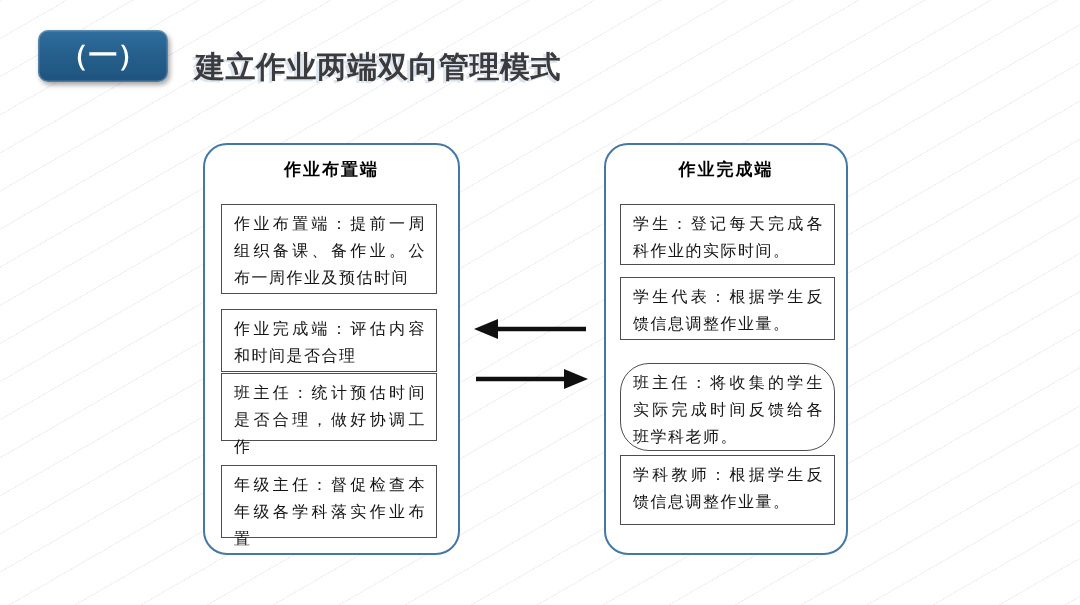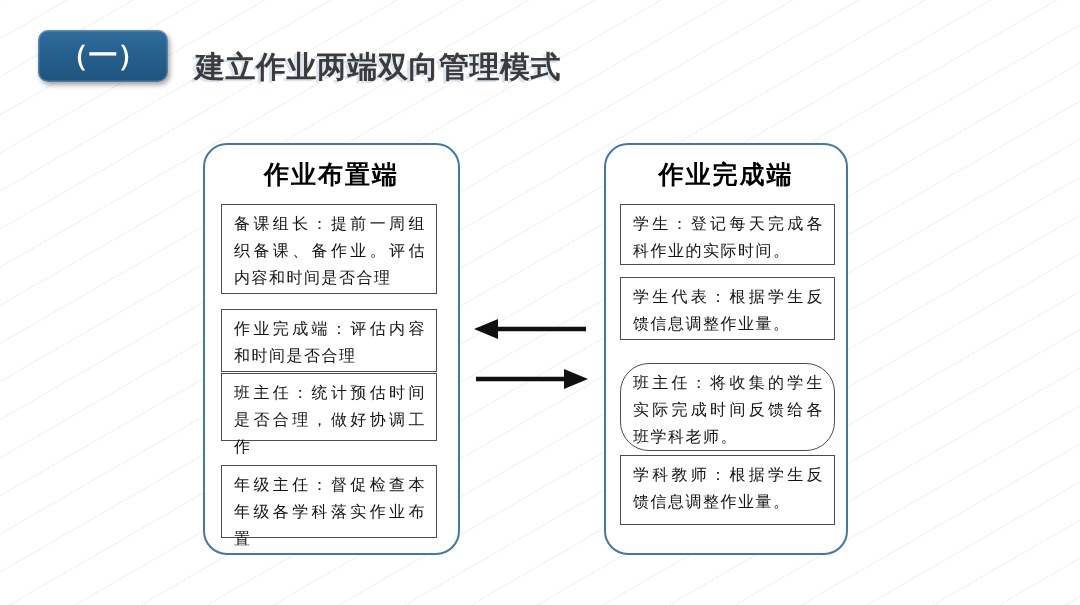--- a/index.html
+++ b/index.html
@@ -54,21 +54,21 @@
     border-radius:24px;
     box-sizing:border-box;
   }
   .panel.left{left:203px;width:257px;}
   .panel.right{left:604px;width:244px;}
   .panel-title{
     margin-top:13px;
     text-align:center;
     font-family:"Liberation Serif",serif;
     font-weight:700;
-    font-size:25px;
+    font-size:17px;
     letter-spacing:2px;
     color:#000000;
   }
   .box{
     position:absolute;
     background:#ffffff;
     border:1.3px solid var(--box-border,#4D4D4D);
     box-sizing:border-box;
     padding:5px 10px 4px 12px;
     font-family:"Liberation Serif",serif;
@@ -99,21 +99,21 @@
 
 <div class="slide">
 
   <div class="badge">
     <span>（一）</span>
   </div>
   <h1 class="title">建立作业两端双向管理模式</h1>
 
   <section class="panel left">
     <div class="panel-title">作业布置端</div>
-    <div class="box b1">备课组长：提前一周组织备课、备作业。评估内容和时间是否合理</div>
+    <div class="box b1">作业布置端：提前一周组织备课、备作业。公布一周作业及预估时间</div>
     <div class="box b2">作业完成端：评估内容和时间是否合理</div>
     <div class="box b3">班主任：统计预估时间是否合理，做好协调工作</div>
     <div class="box b4">年级主任：督促检查本年级各学科落实作业布置</div>
   </section>
 
   <svg class="arrow upper" viewBox="0 0 118 26" xmlns="http://www.w3.org/2000/svg">
     <line x1="115" y1="13" x2="23" y2="13" stroke="#101010" stroke-width="4.5"></line>
     <polygon points="3,13 27,3 27,23" fill="#101010"></polygon>
   </svg>
 

